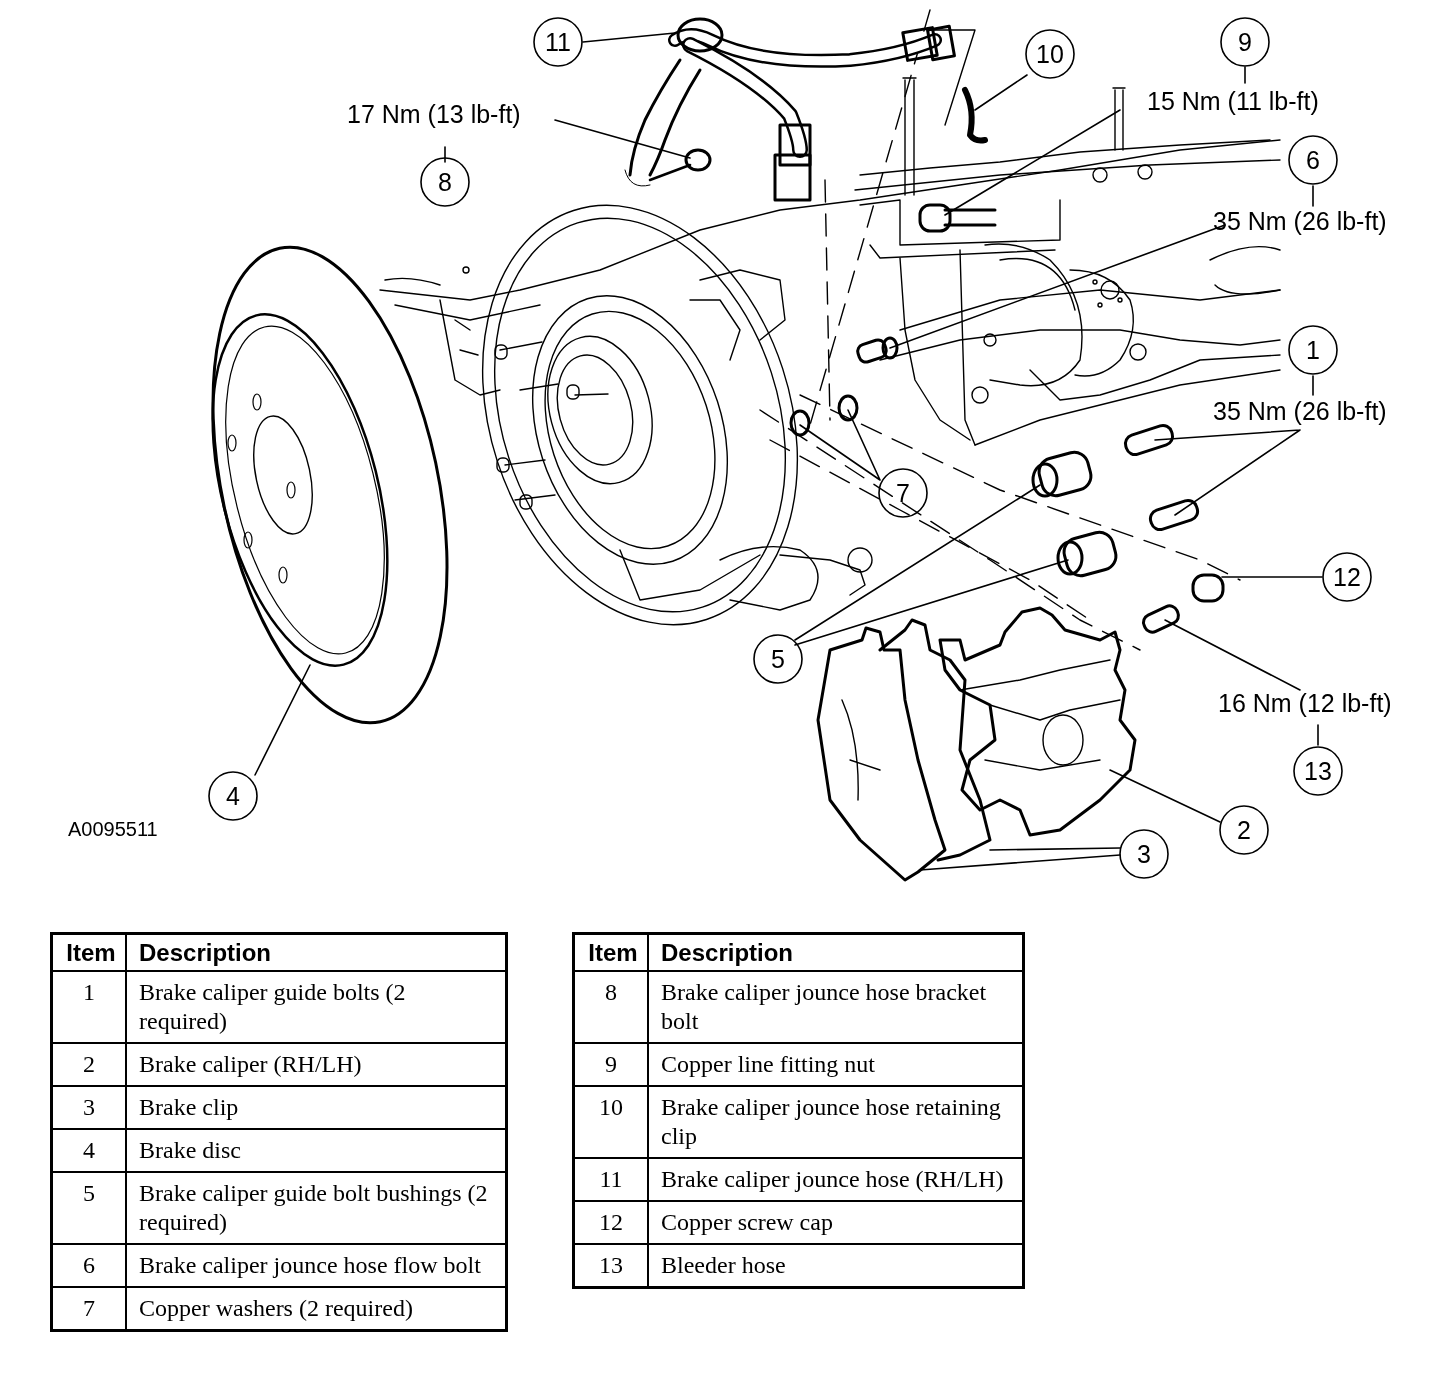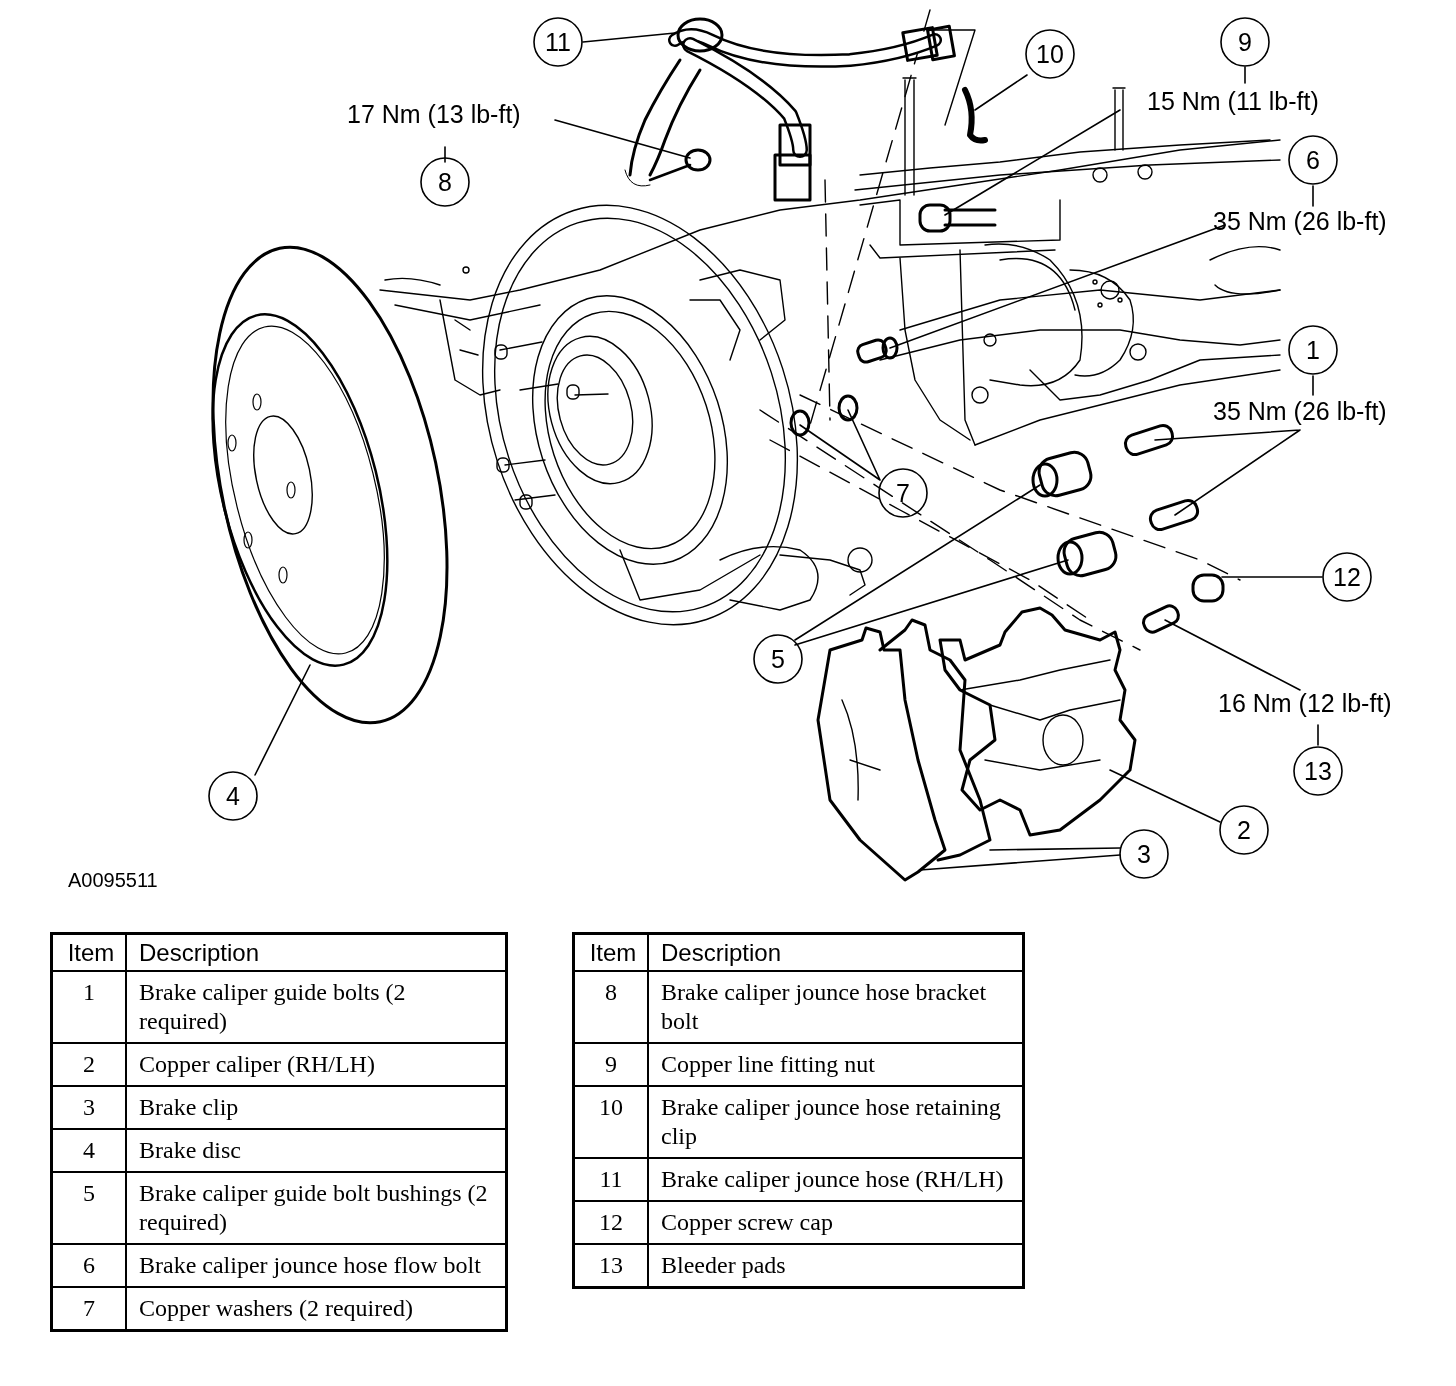--- a/index.html
+++ b/index.html
@@ -1,23 +1,23 @@
 <!DOCTYPE html>
 <html><head>
 <meta charset="utf-8">
 <style>
   html, body { margin: 0; padding: 0; background: #ffffff; }
   body { width: 1456px; height: 1386px; position: relative; overflow: hidden; color: #000; font-family: "Liberation Sans", sans-serif; }
   #diagram { position: absolute; left: 0; top: 0; width: 1456px; height: 910px; }
   .callout-text { font-family: "Liberation Sans", sans-serif; font-size: 25px; fill: #000; }
   .callout-num { font-family: "Liberation Sans", sans-serif; font-size: 25px; fill: #000; text-anchor: middle; dominant-baseline: central; }
-  .figure-id { position: absolute; left: 68px; top: 869px; font-size: 20px; font-family: "Liberation Sans", sans-serif; }
+  .figure-id { position: absolute; left: 68px; top: 818px; font-size: 20px; font-family: "Liberation Sans", sans-serif; }
   table.legend { position: absolute; border-collapse: collapse; border: 3px solid #000; background: #fff; }
   table.legend th, table.legend td { border: 2px solid #000; vertical-align: top; }
-  table.legend th { font-family: "Liberation Sans", sans-serif; font-weight: normal; font-size: 24px; text-align: left; padding: 4px 12px 3px 12px; }
+  table.legend th { font-family: "Liberation Sans", sans-serif; font-weight: bold; font-size: 24px; text-align: left; padding: 4px 12px 3px 12px; }
   table.legend th.item-h { text-align: center; padding: 4px 6px 3px 10px; }
   table.legend td { font-family: "Liberation Serif", serif; font-size: 24px; line-height: 29px; padding: 6px 12px 6px 12px; }
   table.legend td.num { text-align: center; width: 64px; padding-left: 4px; padding-right: 4px; }
   #legend-left { left: 50px; top: 932px; width: 458px; }
   #legend-right { left: 572px; top: 932px; width: 453px; }
 </style>
 </head>
 <body>
 
 <svg id="diagram" viewBox="0 0 1456 910" xmlns="http://www.w3.org/2000/svg">
@@ -212,21 +212,21 @@
       <th>Description</th>
     </tr>
   </thead>
   <tbody>
     <tr>
         <td class="num">1</td>
         <td>Brake caliper guide bolts (2 required)</td>
       </tr>
     <tr>
         <td class="num">2</td>
-        <td>Copper caliper (RH/LH)</td>
+        <td>Brake caliper (RH/LH)</td>
       </tr>
     <tr>
         <td class="num">3</td>
         <td>Brake clip</td>
       </tr>
     <tr>
         <td class="num">4</td>
         <td>Brake disc</td>
       </tr>
     <tr>
@@ -267,16 +267,16 @@
     <tr>
         <td class="num">11</td>
         <td>Brake caliper jounce hose (RH/LH)</td>
       </tr>
     <tr>
         <td class="num">12</td>
         <td>Copper screw cap</td>
       </tr>
     <tr>
         <td class="num">13</td>
-        <td>Bleeder pads</td>
+        <td>Bleeder hose</td>
       </tr>
   </tbody>
 </table>
 
 </body></html>

